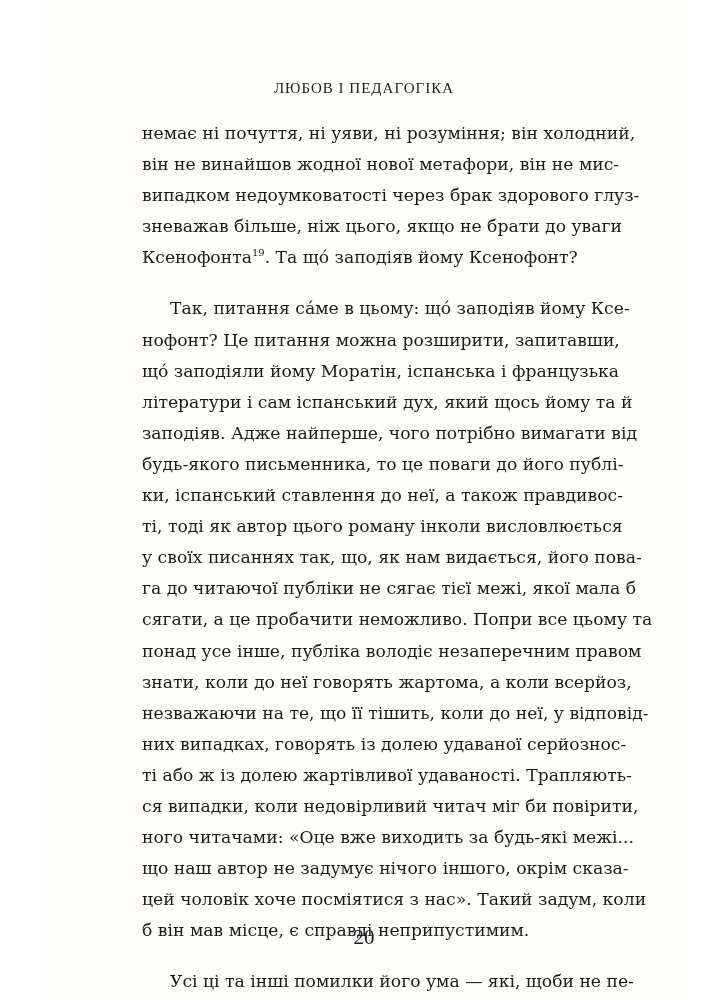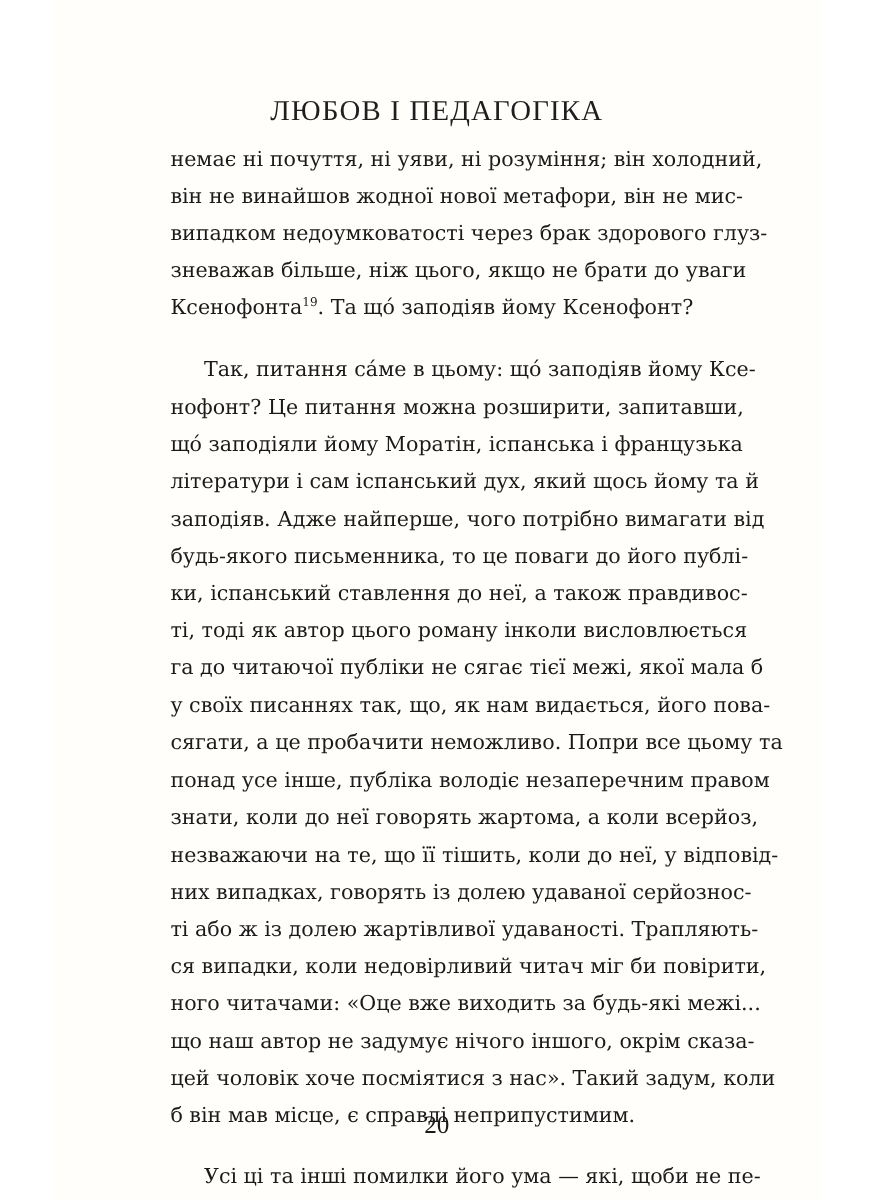--- a/index.html
+++ b/index.html
@@ -21,21 +21,21 @@
       height: 1000px;
       background: #fffefb;
     }
     .running-head {
       position: absolute;
       left: 0;
       width: 728px;
       top: 80px;
       text-align: center;
       font-family: "Liberation Serif", serif;
-      font-size: 24px;
+      font-size: 15px;
       letter-spacing: 1px;
       color: #1e1e1e;
     }
     .text-block {
       position: absolute;
       left: 142px;
       top: 118px;
       width: 474px;
       font-family: "DejaVu Serif", serif;
       font-size: 17.2px;
@@ -91,22 +91,22 @@
 
   <div>
     <span class="line indent">Так, питання сáме в цьому: щó заподіяв йому Ксе-</span>
     <span class="line">нофонт? Це питання можна розширити, запитавши,</span>
     <span class="line">щó заподіяли йому Моратін, іспанська і французька</span>
     <span class="line">літератури і сам іспанський дух, який щось йому та й</span>
     <span class="line">заподіяв. Адже найперше, чого потрібно вимагати від</span>
     <span class="line">будь-якого письменника, то це поваги до його публі-</span>
     <span class="line">ки, іспанський ставлення до неї, а також правдивос-</span>
     <span class="line">ті, тоді як автор цього роману інколи висловлюється</span>
+    <span class="line">у своїх писаннях так, що, як нам видається, його пова-</span>
     <span class="line">га до читаючої публіки не сягає тієї межі, якої мала б</span>
-    <span class="line">у своїх писаннях так, що, як нам видається, його пова-</span>
     <span class="line">сягати, а це пробачити неможливо. Попри все цьому та</span>
     <span class="line">понад усе інше, публіка володіє незаперечним правом</span>
     <span class="line">знати, коли до неї говорять жартома, а коли всерйоз,</span>
     <span class="line">незважаючи на те, що її тішить, коли до неї, у відповід-</span>
     <span class="line">них випадках, говорять із долею удаваної серйознос-</span>
     <span class="line">ті або ж із долею жартівливої удаваності. Трапляють-</span>
     <span class="line">ся випадки, коли недовірливий читач міг би повірити,</span>
     <span class="line">ного читачами: «Оце вже виходить за будь-які межі...</span>
     <span class="line">що наш автор не задумує нічого іншого, окрім сказа-</span>
     <span class="line">цей чоловік хоче посміятися з нас». Такий задум, коли</span>

